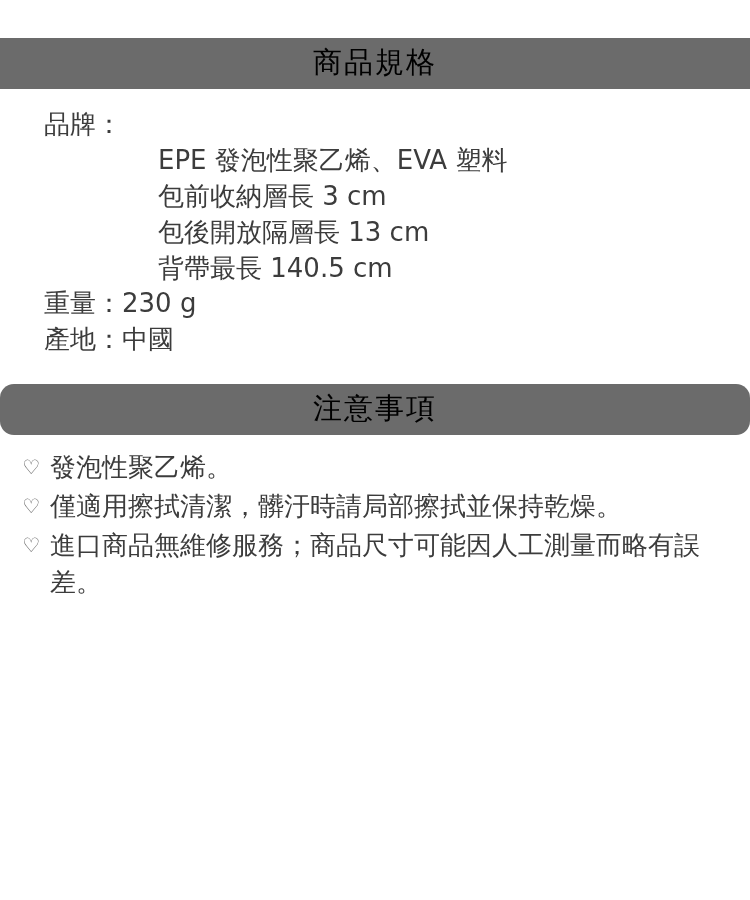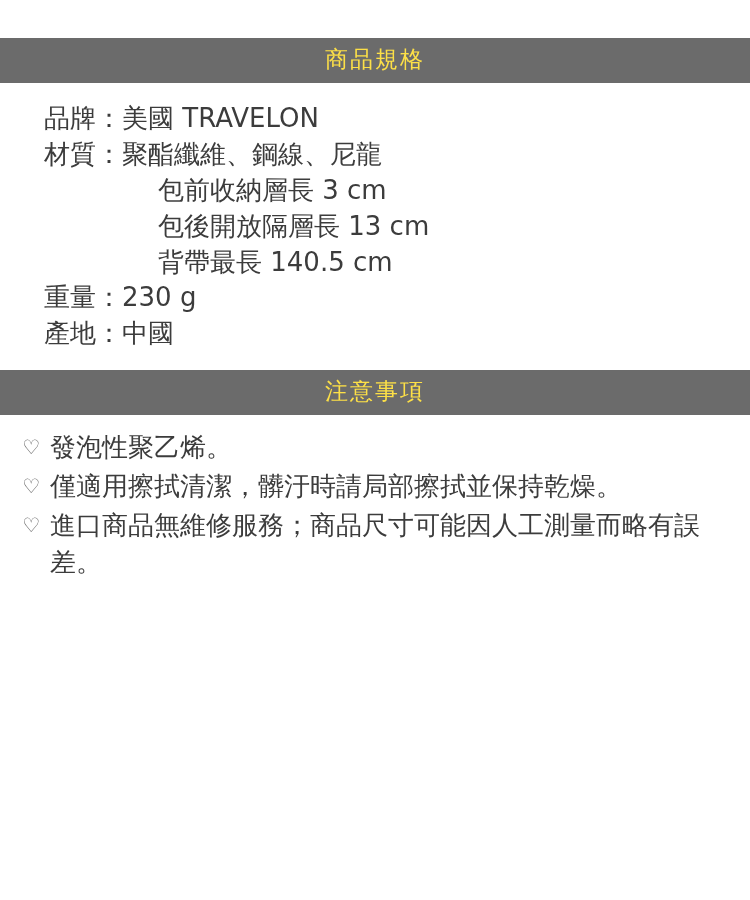--- a/index.html
+++ b/index.html
@@ -16,23 +16,23 @@
   }
   .page {
     width: 750px;
     height: 900px;
     position: relative;
     box-sizing: border-box;
     padding-top: 38px;
   }
   .section-header {
     background: #6b6b6b;
-    color: #fde047;
+    color: #000000;
     text-align: center;
-    font-size: 23px;
+    font-size: 29px;
     letter-spacing: 2px;
     line-height: 1.0;
     padding: 10px 0 12px 0;
     font-weight: normal;
   }
   .spec-body {
     padding: 18px 0 10px 44px;
   }
   .spec-row {
     display: flex;
@@ -50,21 +50,22 @@
     flex: 0 1 auto;
   }
   .spec-sub {
     font-size: 26px;
     line-height: 1.38;
     color: #3c3c3c;
     padding-left: 114px;
     white-space: nowrap;
   }
   .notice-header {
-    margin-top: 8px;
+    margin-top: 16px;
+    border-radius: 14px;
   }
   .notice-body {
     padding: 14px 26px 0 22px;
   }
   .notice-item {
     display: flex;
     align-items: flex-start;
     font-size: 26px;
     line-height: 1.42;
     color: #3c3c3c;
@@ -86,27 +87,23 @@
 <body>
 
 <div class="page">
 
   <div class="section-header">商品規格</div>
 
   <div class="spec-body">
 
     <div class="spec-row">
       <span class="spec-label">品牌：</span>
-      <span class="spec-value">美國 TRAVELON</span>
     </div>
 
-    <div class="spec-row">
-      <span class="spec-label">材質：</span>
-      <span class="spec-value">聚酯纖維、鋼線、尼龍</span>
-    </div>
+    <div class="spec-sub">EPE 發泡性聚乙烯、EVA 塑料</div>
 
     <div class="spec-sub">包前收納層長 3 cm</div>
     <div class="spec-sub">包後開放隔層長 13 cm</div>
     <div class="spec-sub">背帶最長 140.5 cm</div>
 
     <div class="spec-row">
       <span class="spec-label">重量：</span>
       <span class="spec-value">230 g</span>
     </div>
 

